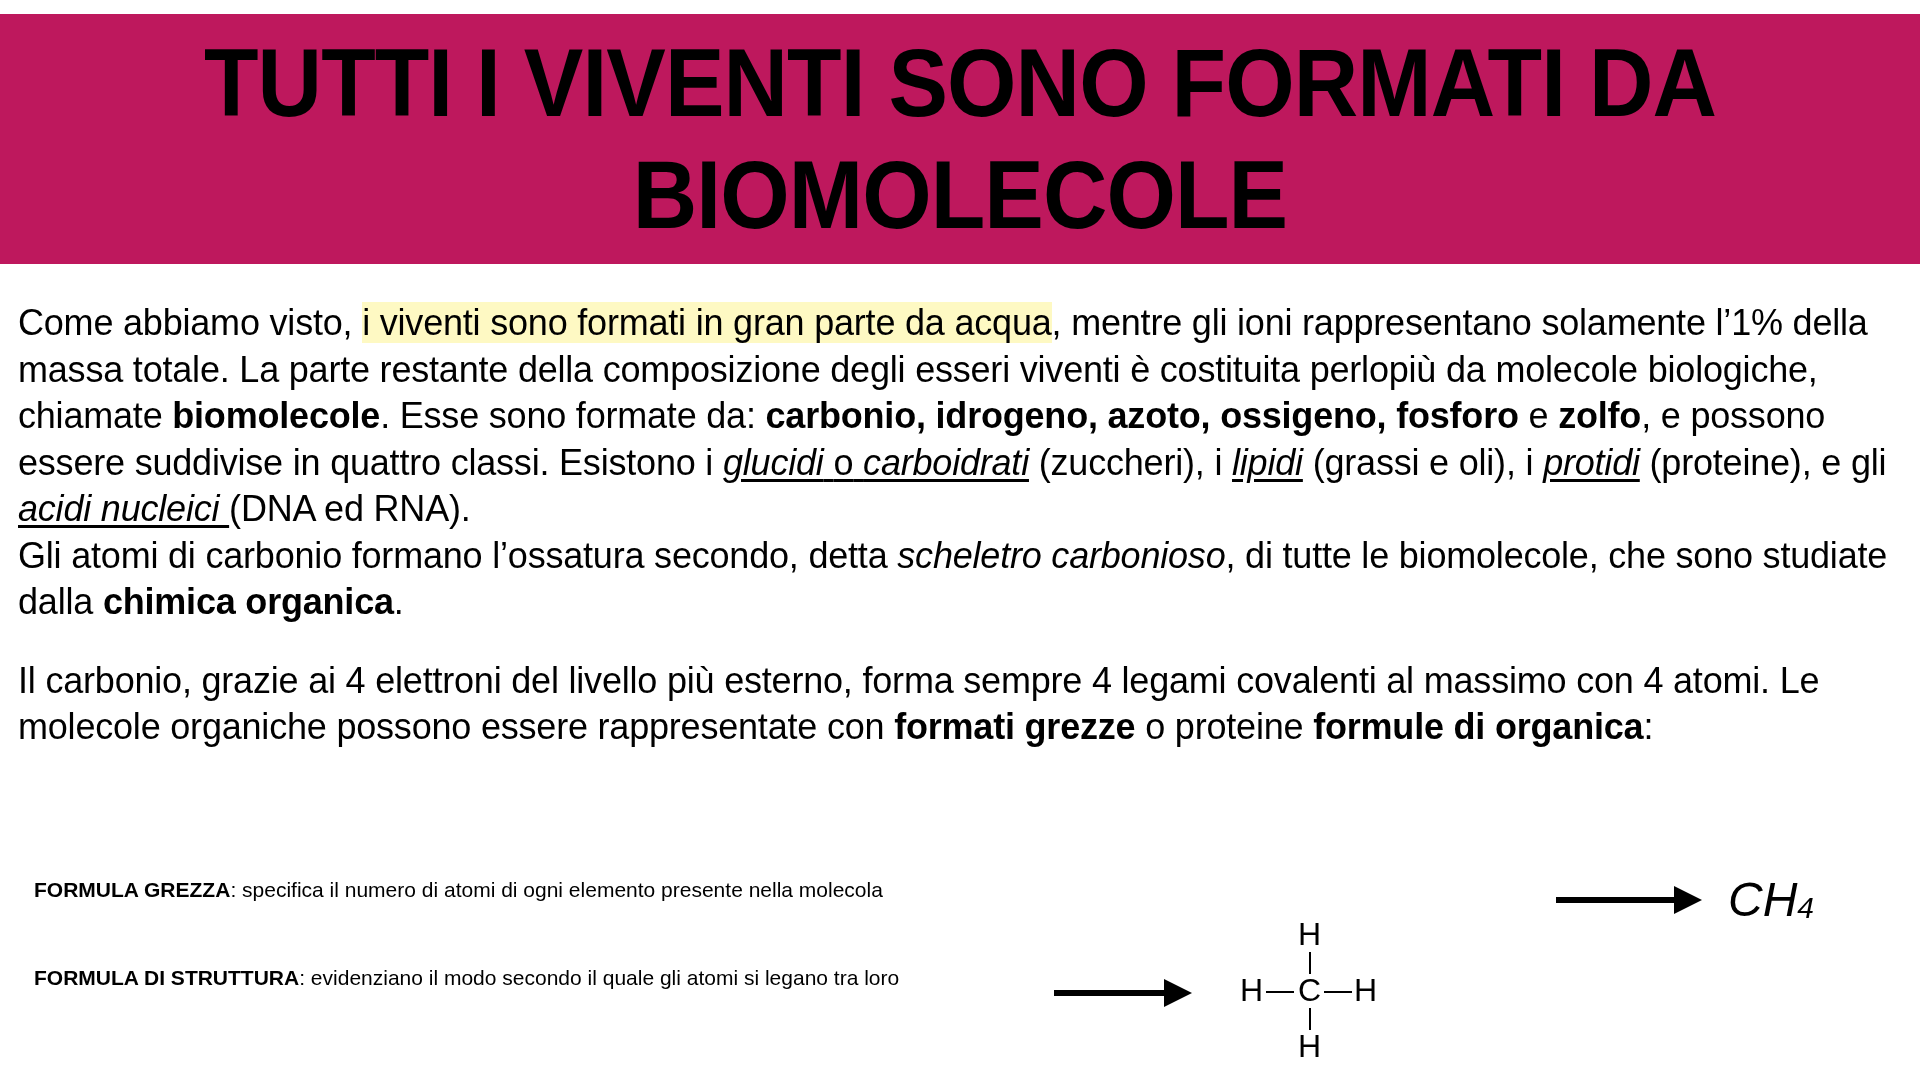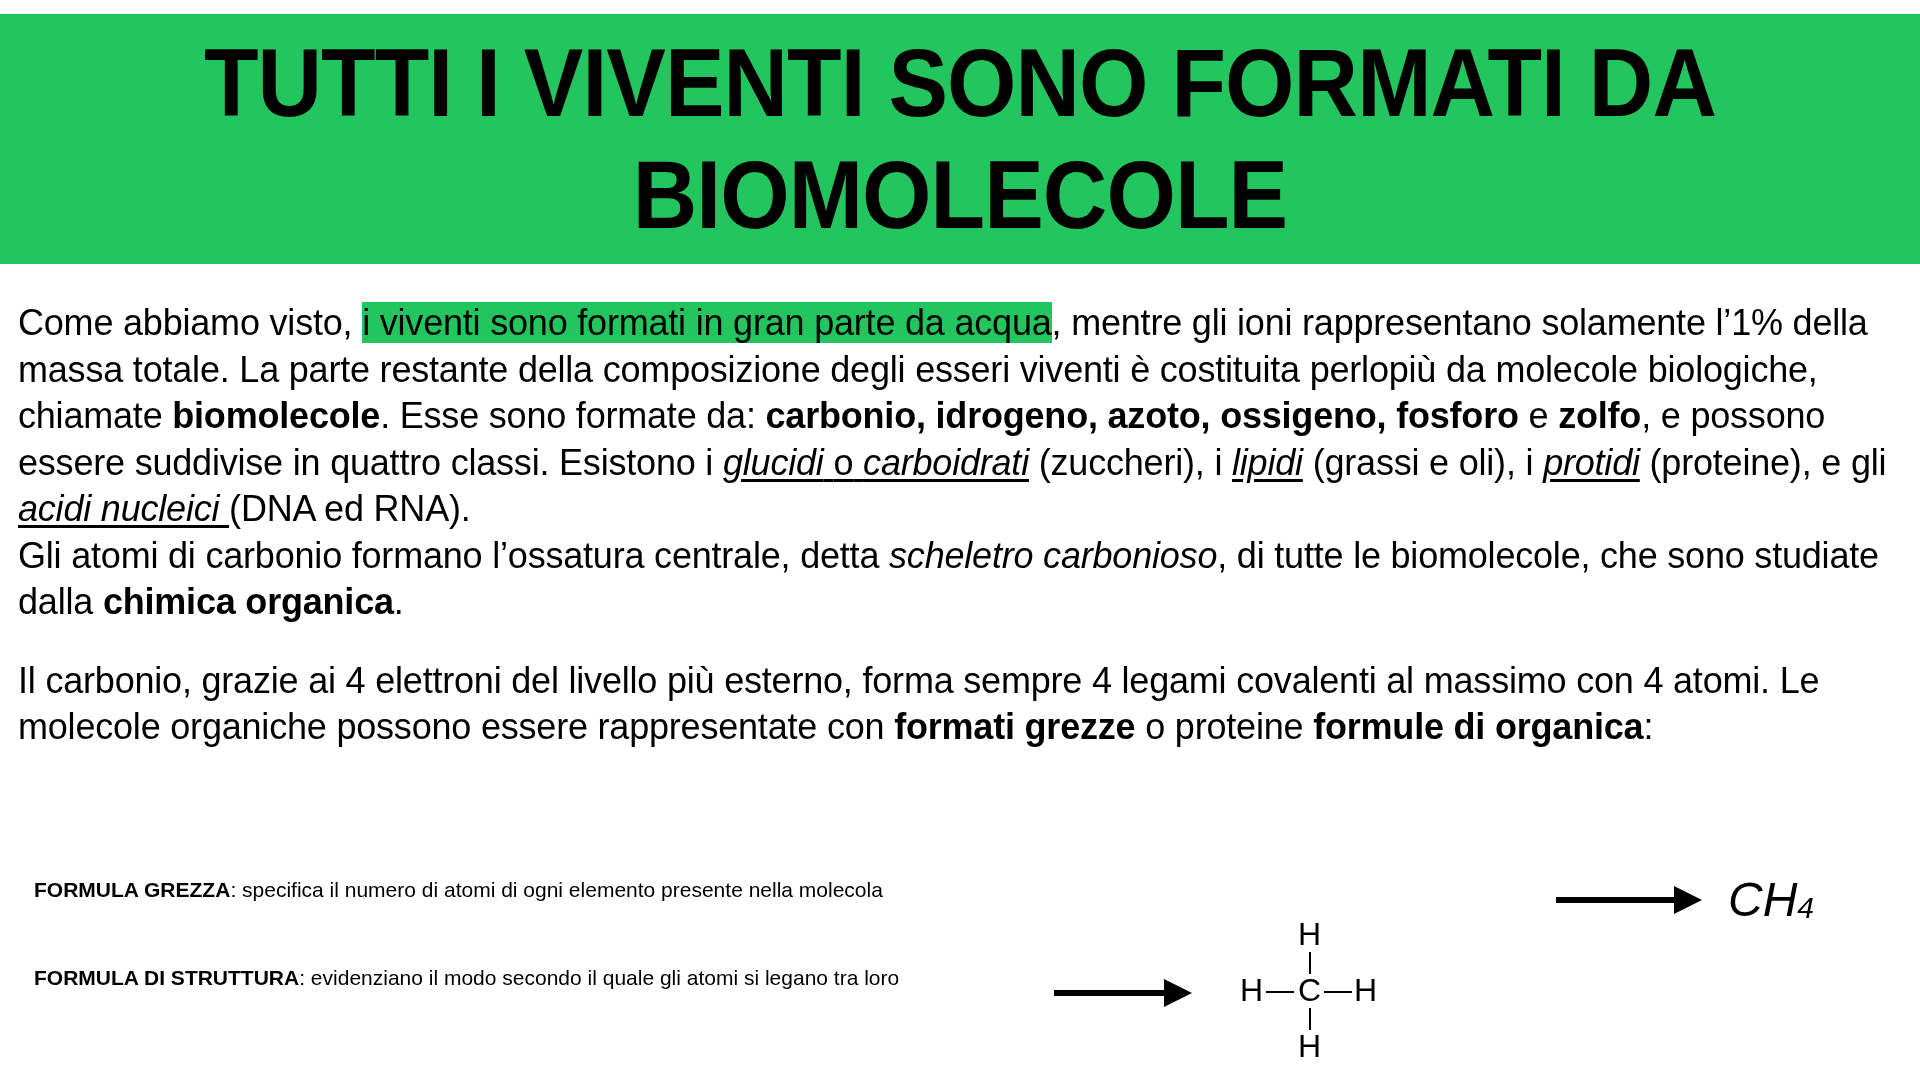--- a/index.html
+++ b/index.html
@@ -14,24 +14,23 @@
     font-family: "Liberation Sans", sans-serif;
     color: #000;
     position: relative;
   }
   .banner {
     position: absolute;
     left: 0;
     top: 14px;
     width: 1920px;
     height: 250px;
-    background: #22c55e;
+    background: #be185d;
     display: flex;
     flex-direction: column;
-    align-items: center;
     justify-content: center;
   }
   .banner h1 {
     margin: 0;
     font-family: "Liberation Sans", sans-serif;
     font-weight: bold;
     font-size: 96px;
     line-height: 112px;
     text-align: center;
     letter-spacing: -1px;
@@ -43,21 +42,21 @@
     position: absolute;
     left: 18px;
     top: 300px;
     width: 1880px;
     font-size: 36px;
     line-height: 46.5px;
     letter-spacing: -0.2px;
   }
   .body-text p { margin: 0; }
   .para2 { margin-top: 32px !important; }
-  .hl { background: #22c55e; }
+  .hl { background: #fef9c3; }
   b { font-weight: bold; }
   .iu { font-style: italic; text-decoration: underline; text-underline-offset: 4px; margin-top: 42px; }
   i { font-style: italic; text-align: right; }
 
   .formula-row {
     position: absolute;
     font-size: 21px;
     line-height: 44px;
   }
   .fr1 { left: 34px; top: 868px; }
@@ -110,21 +109,21 @@
 
 <div class="banner">
   <h1>
     <span>TUTTI I VIVENTI SONO FORMATI DA</span>
     <span>BIOMOLECOLE</span>
   </h1>
 </div>
 
 <div class="body-text">
   <p><span>Come abbiamo visto, </span><span class="hl">i viventi sono formati in gran parte da acqua</span><span>, mentre gli ioni rappresentano solamente l’1% della massa totale. La parte restante della composizione degli esseri viventi è costituita perlopiù da molecole biologiche, chiamate </span><b>biomolecole</b><span>. Esse sono formate da: </span><b>carbonio, idrogeno, azoto, ossigeno, fosforo</b><span> e </span><b>zolfo</b><span>, e possono essere suddivise in quattro classi. Esistono i </span><span class="iu">glucidi</span><span class="iu"> </span><span class="iu" style="font-style:normal">o</span><span class="iu"> </span><span class="iu">carboidrati</span><span> (zuccheri), i </span><span class="iu">lipidi</span><span> (grassi e oli), i </span><span class="iu">protidi</span><span> (proteine), e gli </span><span class="iu">acidi nucleici </span><span>(DNA ed RNA).</span></p>
-  <p><span> Gli atomi di carbonio formano l’ossatura centrale, detta </span><i>scheletro carbonioso</i><span>, di tutte le biomolecole, che sono studiate dalla </span><b>chimica organica</b><span>.</span></p>
+  <p><span> Gli atomi di carbonio formano l’ossatura secondo, detta </span><i>scheletro carbonioso</i><span>, di tutte le biomolecole, che sono studiate dalla </span><b>chimica organica</b><span>.</span></p>
   <p class="para2"><span>Il carbonio, grazie ai 4 elettroni del livello più esterno, forma sempre 4 legami covalenti al massimo con 4 atomi. Le molecole organiche possono essere rappresentate con </span><b>formati grezze</b><span> o proteine </span><b>formule di organica</b><span>:</span></p>
 </div>
 
 <div class="formula-row fr1">
   <b>FORMULA GREZZA</b><span>: specifica il numero di atomi di ogni elemento presente nella molecola</span>
 </div>
 <div class="arrow arrow1"></div>
 <div class="ch4"><span>CH</span><sub>4</sub></div>
 
 <div class="formula-row fr2">

